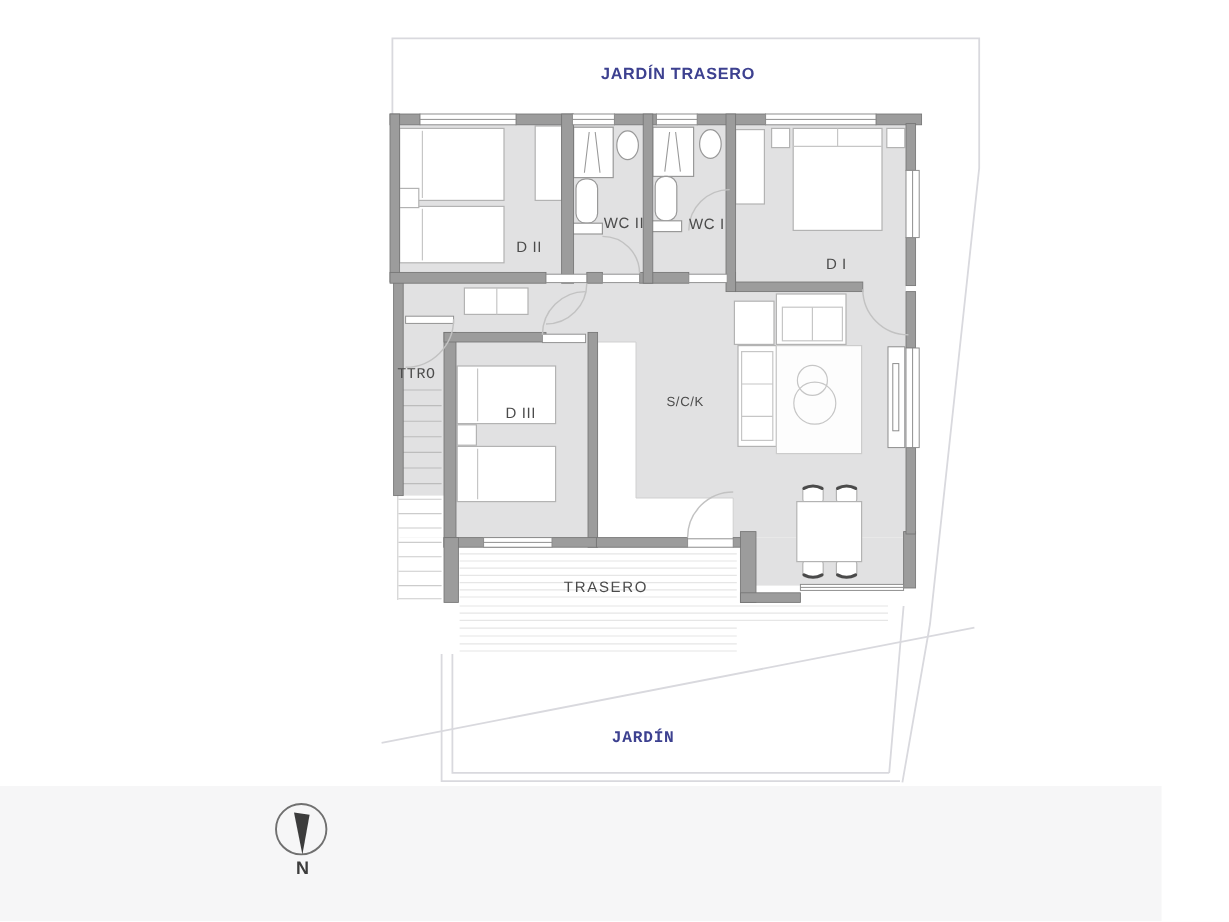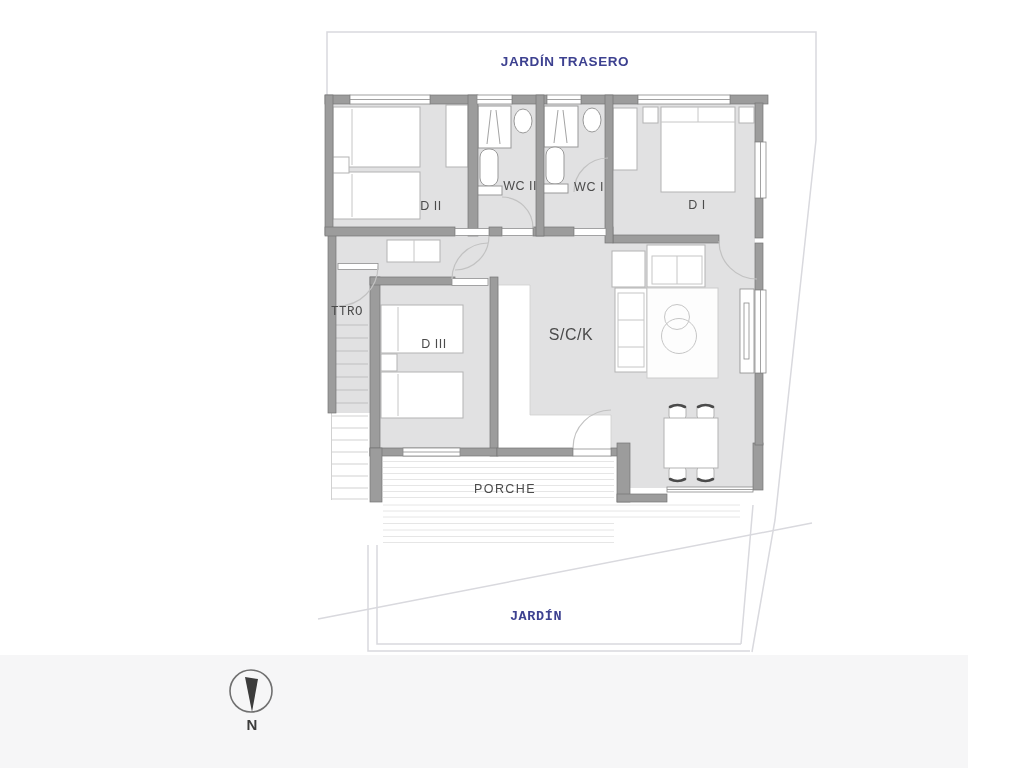--- a/index.html
+++ b/index.html
@@ -216,23 +216,23 @@
       <path class="arc" d="M573,448 A38,38 0 0 1 611,410"></path>
     </g>
 
     <g>
       <circle class="compass-ring" cx="251" cy="691" r="21"></circle>
       <polygon class="compass-needle" points="245,677 258,679 252,712"></polygon>
     </g>
   </svg>
 
   <div class="lbl garden" style="left:565px;top:61px;">JARDÍN TRASERO</div>
-  <div class="lbl" style="left:431px;top:206px;">D II</div>
+  <div class="lbl" style="left:441px;top:206px;">D II</div>
   <div class="lbl" style="left:520px;top:186px;">WC II</div>
   <div class="lbl" style="left:589px;top:187px;text-align:center;">WC I</div>
-  <div class="lbl" style="left:697px;top:205px;">D I</div>
+  <div class="lbl" style="left:697px;top:220px;">D I</div>
   <div class="lbl" style="left:347px;top:312px;font-family:Liberation Mono, monospace;">TTRO</div>
   <div class="lbl" style="left:434px;top:344px;">D III</div>
-  <div class="lbl" style="left:571px;top:335px;font-size:16px;">S/C/K</div>
-  <div class="lbl porch" style="left:505px;top:489px;">PORCHE</div>
+  <div class="lbl" style="left:571px;top:335px;font-size:11px;">S/C/K</div>
+  <div class="lbl porch" style="left:505px;top:489px;">TRASERO</div>
   <div class="lbl garden" style="left:536px;top:616px;font-family:Liberation Mono, monospace;">JARDÍN</div>
   <div class="lbl north" style="left:252px;top:724px;">N</div>
 </div>
 
 </body></html>

